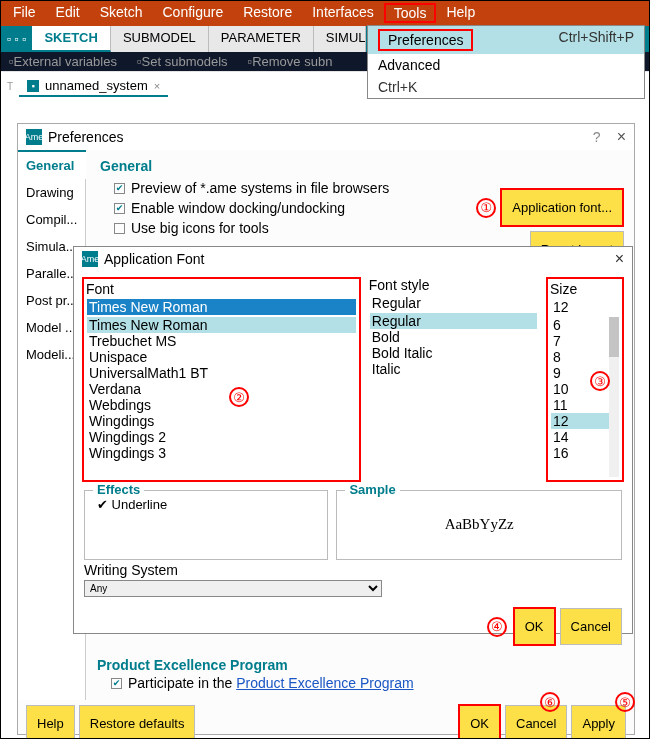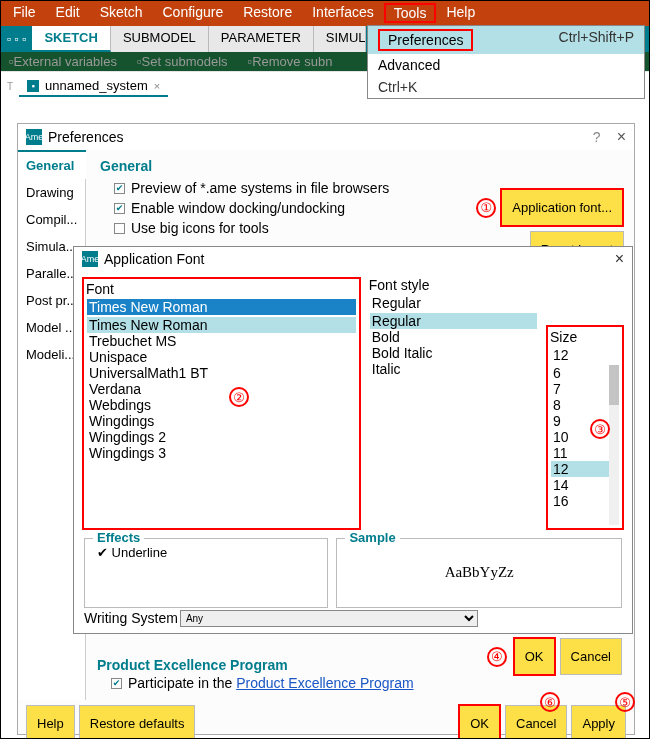--- a/index.html
+++ b/index.html
@@ -74,21 +74,21 @@
   .dropdown .row.highlight {
     background: #b3e0e6;
   }
   .dropdown .row .shortcut { color: #333; }
   .dropdown .prefs-box {
     border: 2px solid #ff0000;
     padding: 1px 8px;
   }
   
   .second-row {
-    background: #14532d;
+    background: #0f172a;
     color: #999;
     display: flex;
     gap: 20px;
     padding: 2px 8px;
     font-size: 13px;
     border-bottom: 1px solid #e4e4e4;
   }
   .second-row .item { }
   
   .system-tab-row {
@@ -246,21 +246,21 @@
   .font-cols {
     display:flex;
     gap: 8px;
     padding: 6px 8px 2px 8px;
   }
   .font-cols .col {
     display:flex;flex-direction:column;
   }
   .font-cols .col.font { flex: 1.6; border: 2px solid #ff0000; padding:2px;}
   .font-cols .col.style { flex: 1; }
-  .font-cols .col.size { width: 78px; border: 2px solid #ff0000; padding:2px;margin-top:48px;}
+  .font-cols .col.size { width: 78px; border: 2px solid #ff0000; padding:2px;}
   .col-label { font-size:14px; margin-bottom:1px;}
   .col-input {
     border: 1px solid #fff;
     background:#fff;
     font-size:14px;
     padding: 0 2px;
     height: 18px;
   }
   .col-input.selected-text {
     background: #1a82c6;
@@ -294,21 +294,21 @@
   }
   .box-border .legend {
     position:absolute; top:-9px; left:8px;
     background:#fff; padding:0 4px;
     color:#007d8c; font-weight:bold; font-size:13px;
   }
   .font-mid .effects { flex:1.1; }
   .font-mid .sample { flex:1.3; display:flex;align-items:center;justify-content:center;min-height:70px;font-size:15px;}
   .writing-row {
     padding: 2px 10px 6px 10px;
-    display:flex;flex-direction:row;gap:2px;font-size:14px;
+    display:flex;flex-direction:column;gap:2px;font-size:14px;
   }
   .writing-row select {
     border:1px solid #888;font-size:10px;padding:1px;width:298px;
   }
   .font-footer {
     display:flex;justify-content:flex-end;gap:4px;padding:4px 10px;
     align-items:center;
   }
   .link-text { color:#1a56c4; text-decoration:underline; }
   .pep-block {

